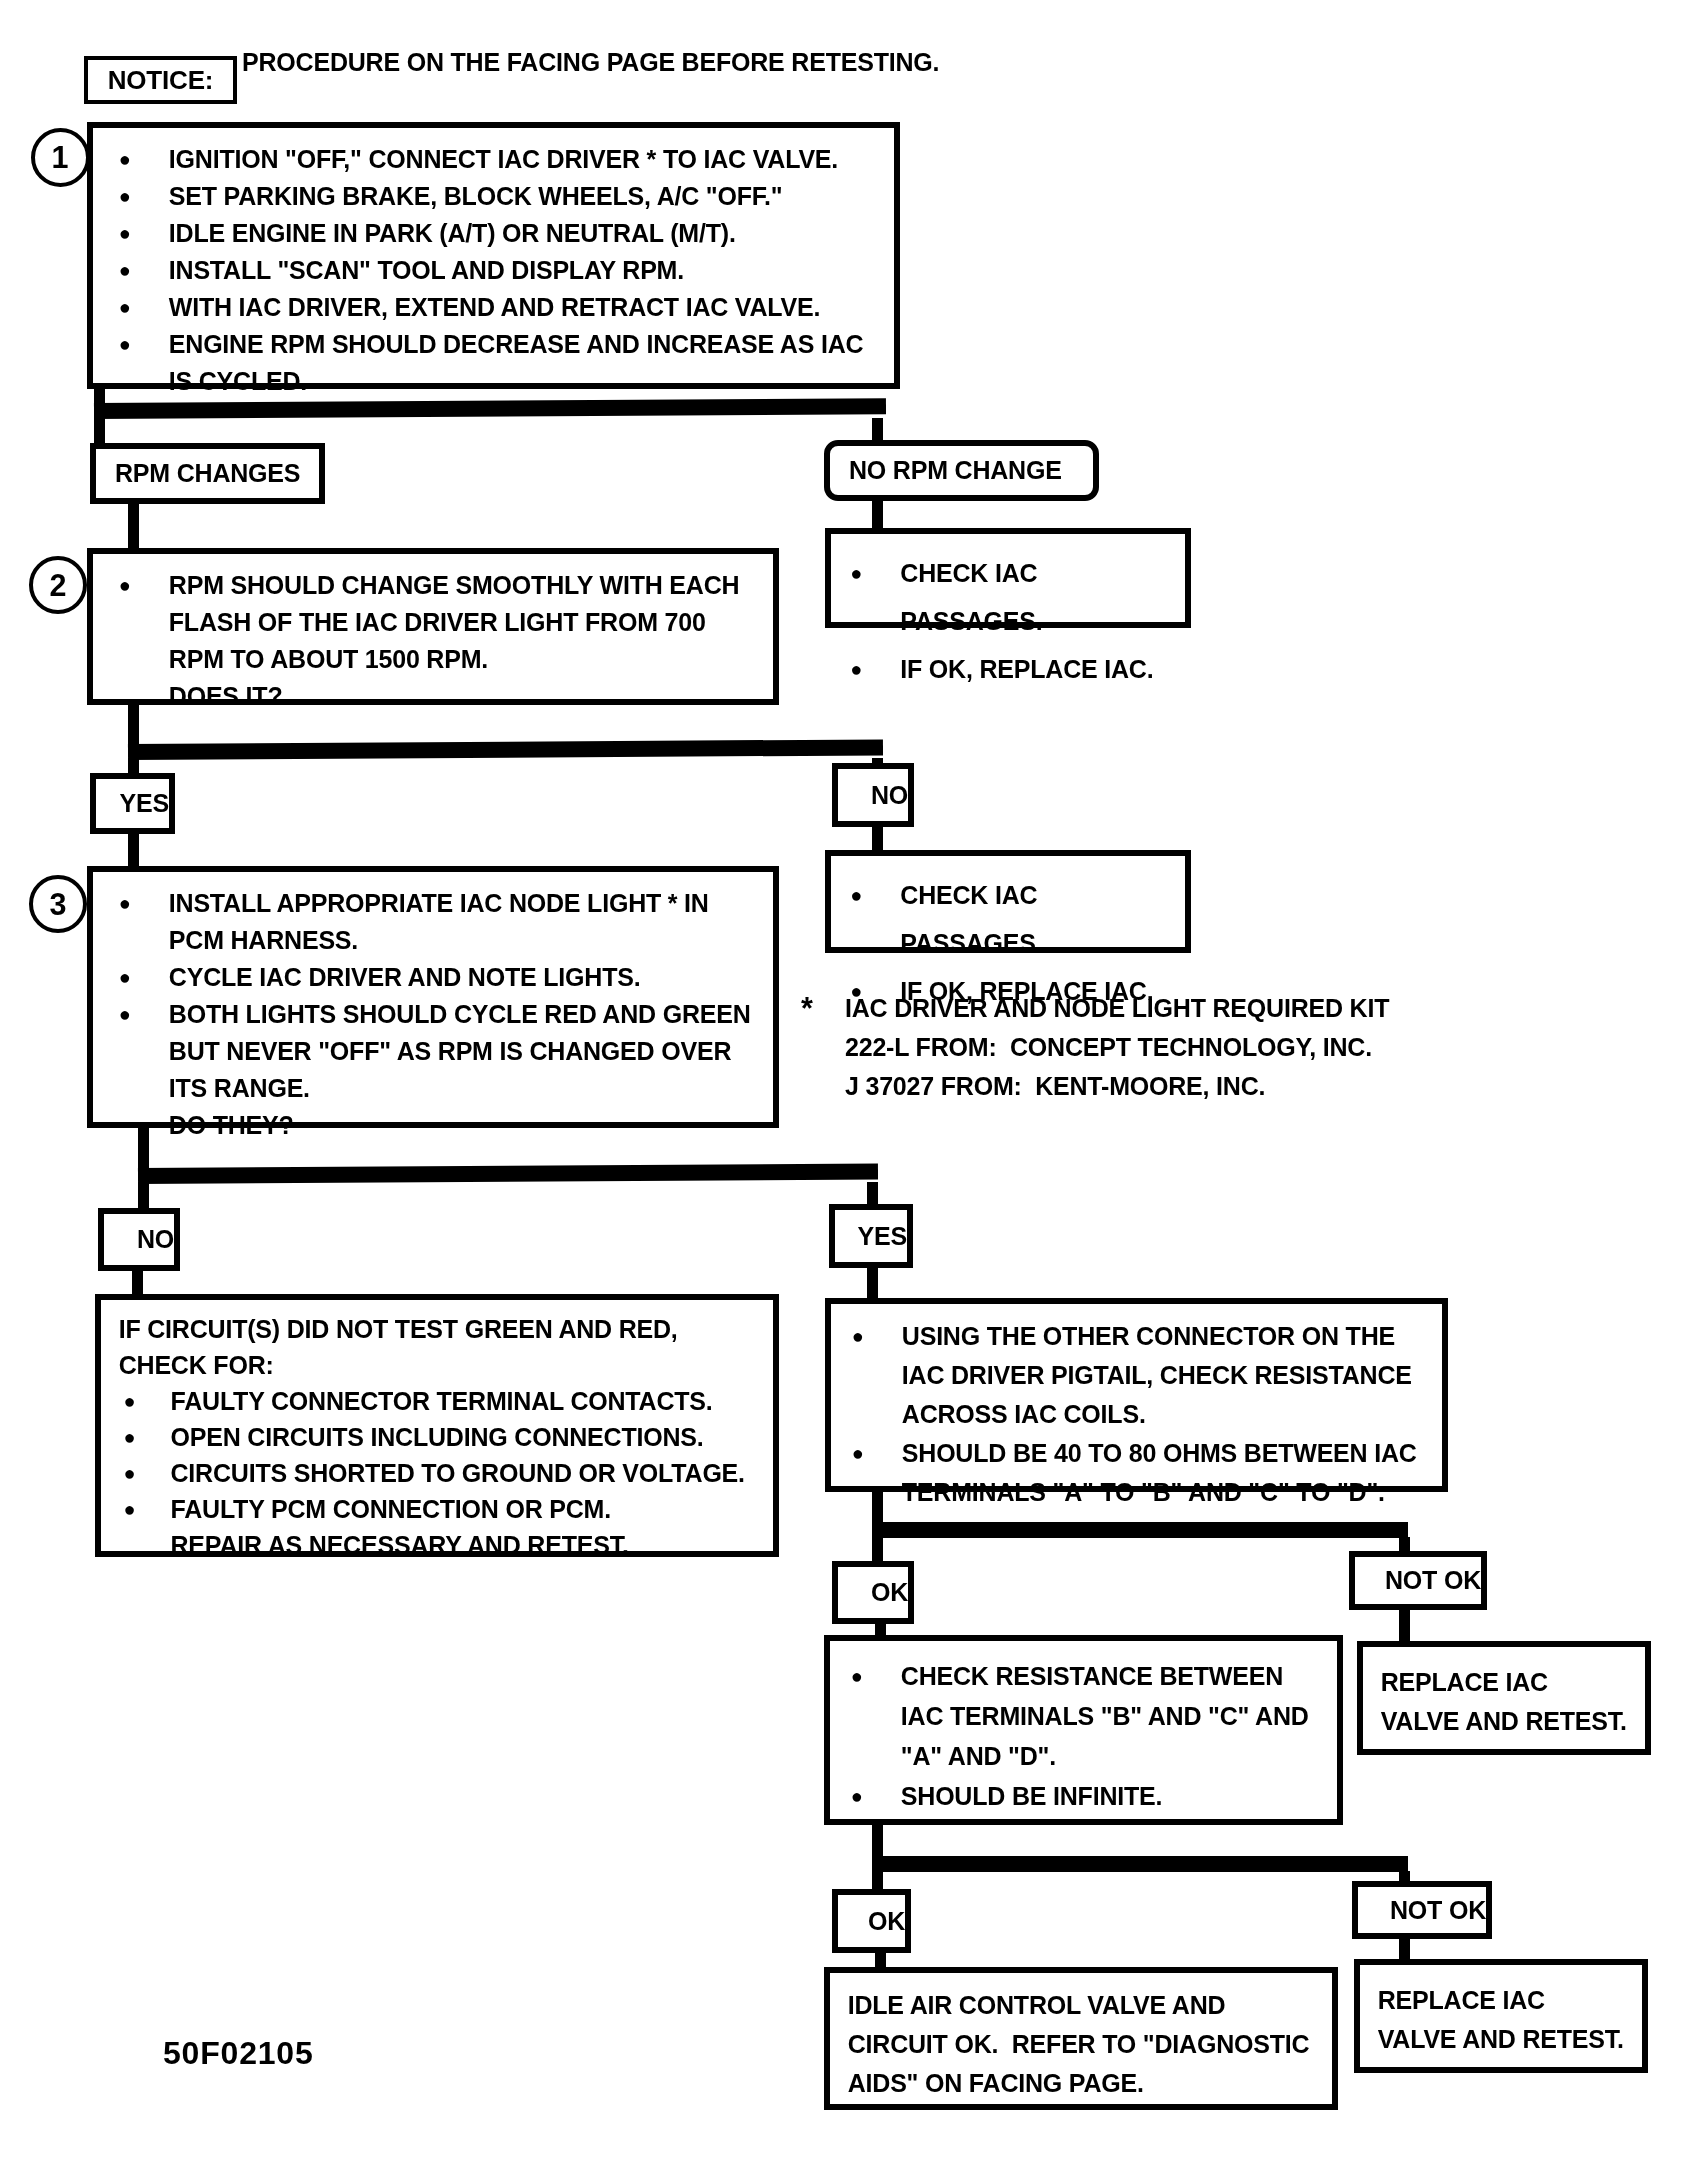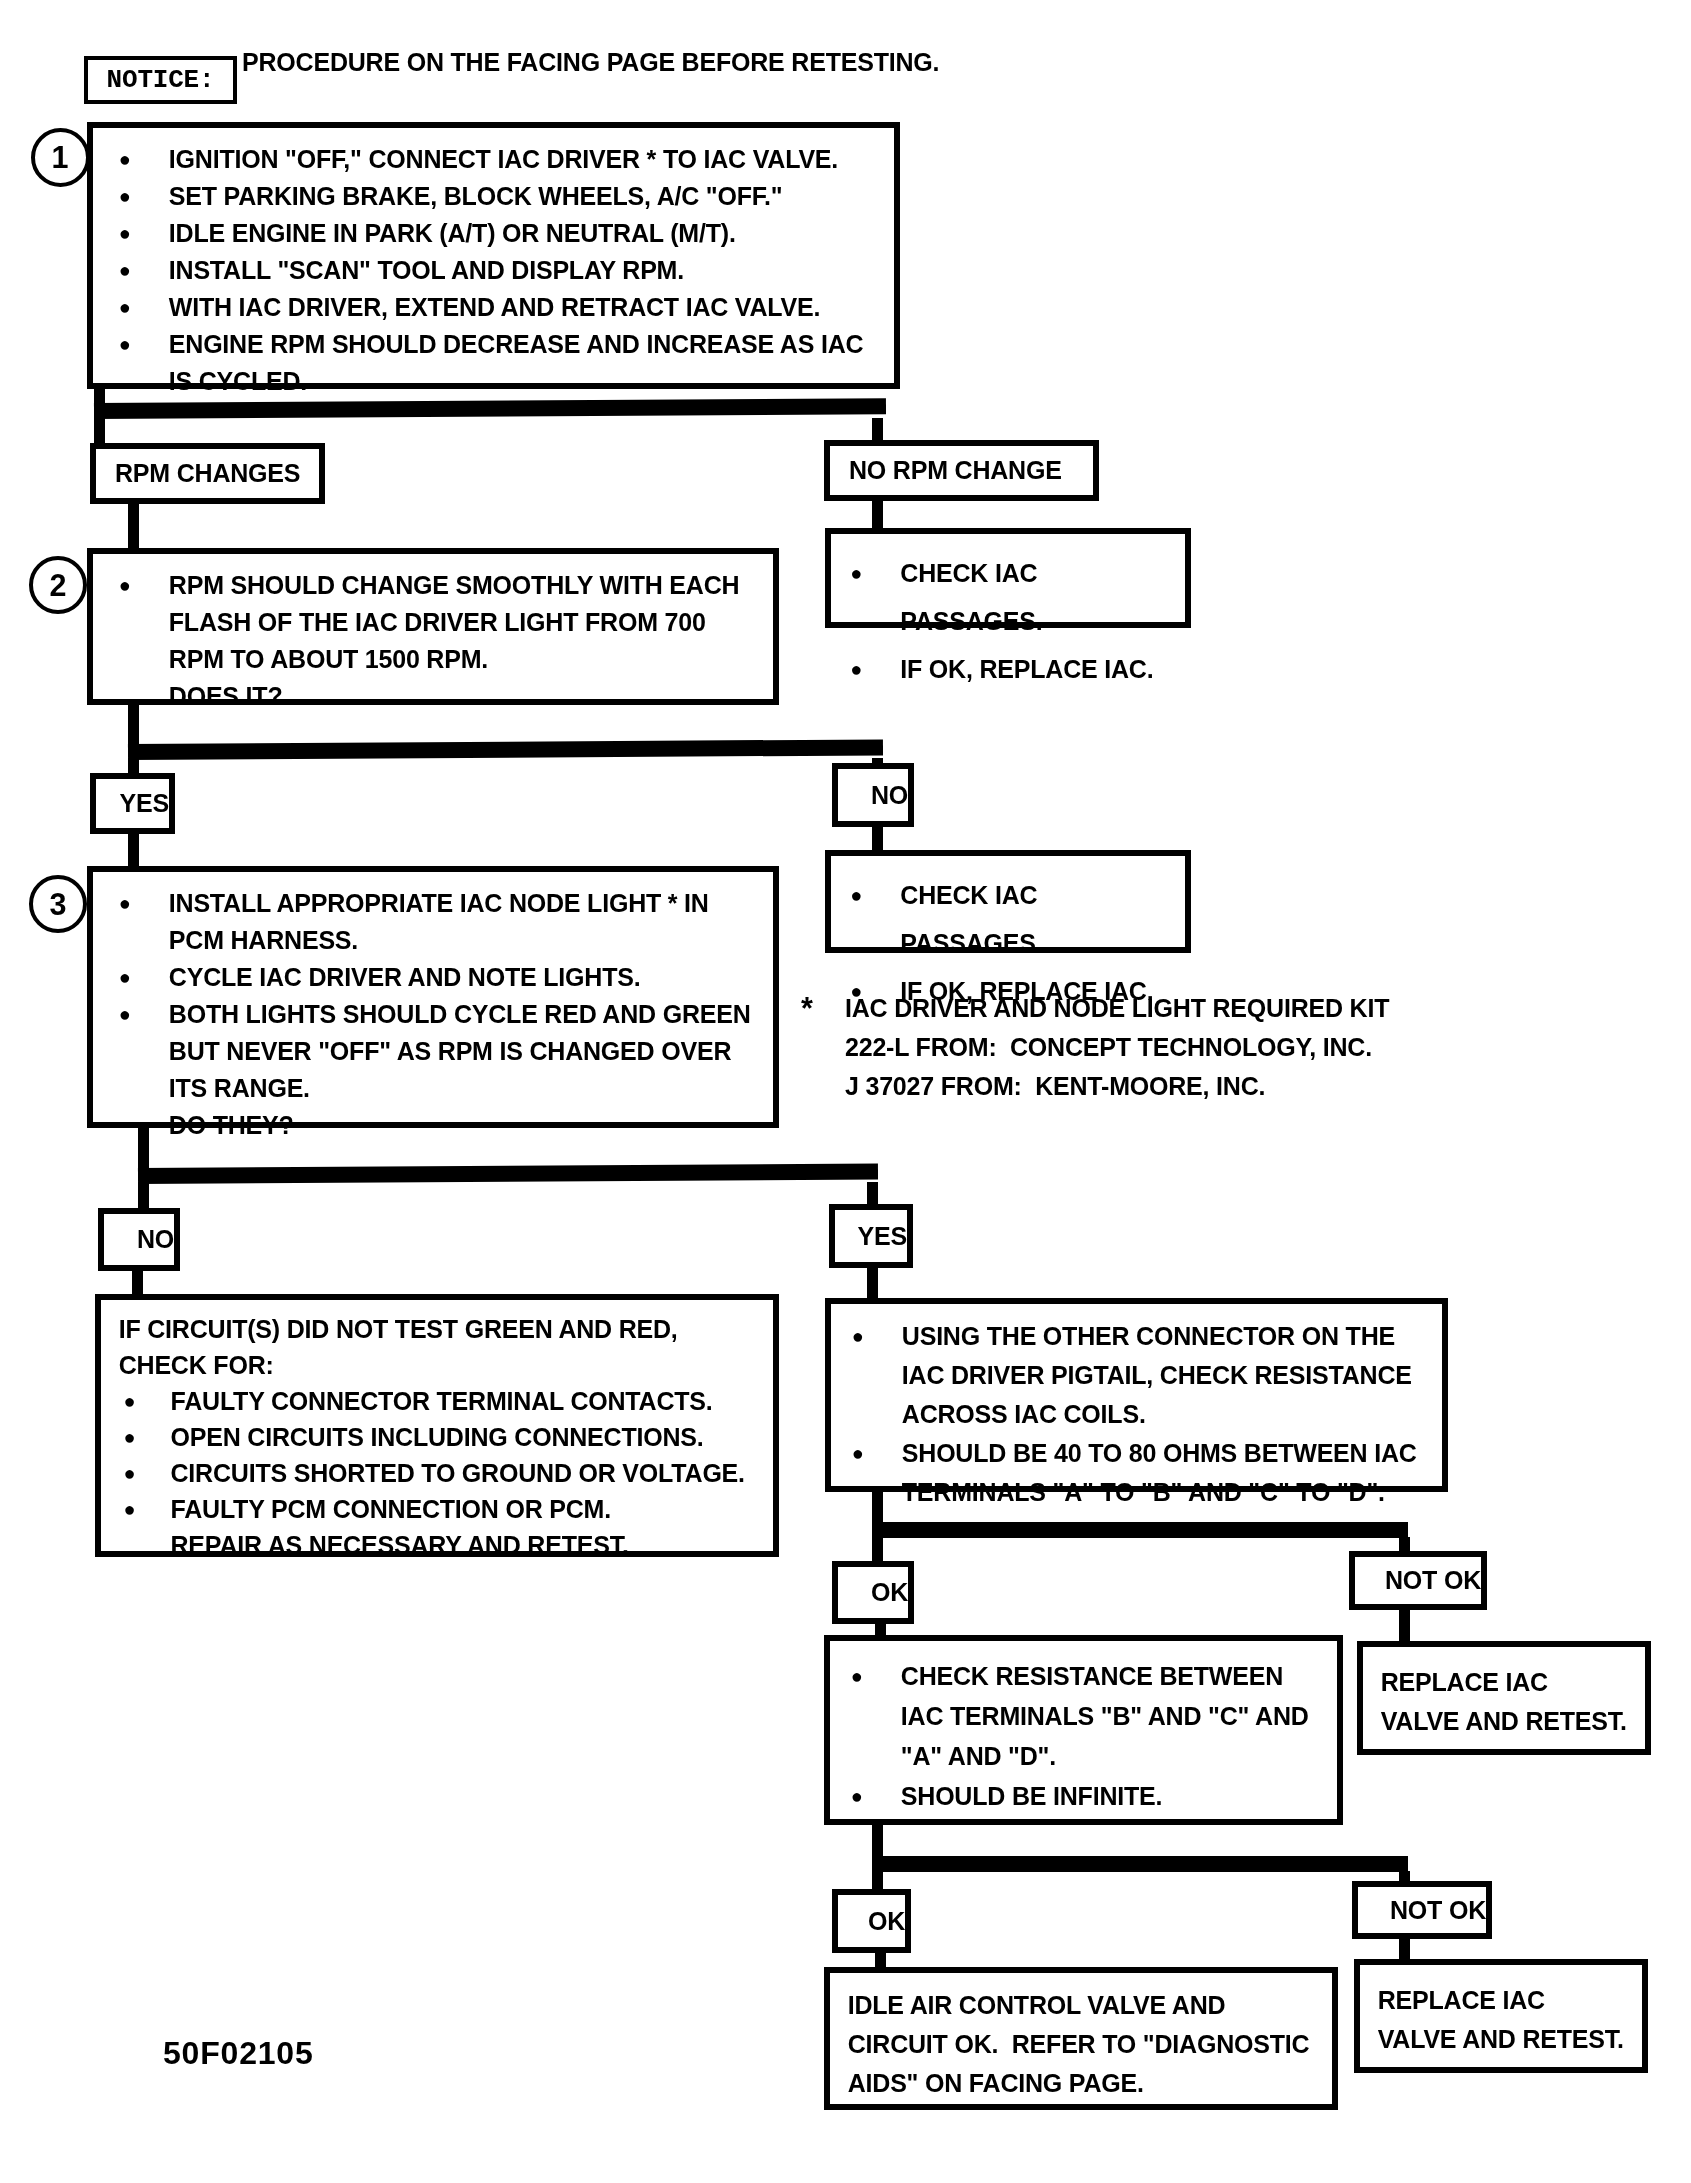--- a/index.html
+++ b/index.html
@@ -49,21 +49,20 @@
   .lh60 .row{line-height:48px;}
   .para{
     position:absolute;box-sizing:border-box;
     font-size:25px;line-height:39px;white-space:pre-wrap;
   }
   #notice-label-box{
     position:absolute;left:84px;top:56px;width:153px;height:48px;
     border:4.8px solid #000;box-sizing:border-box;background:#fff;
     display:flex;align-items:center;justify-content:center;
     font-size:26px;
-    font-family:Liberation Mono, monospace;
   }
   #notice-lines{
     position:absolute;left:242px;top:47px;width:771px;
     font-size:25px;line-height:30.5px;
   }
   #footnote-marker{position:absolute;left:801px;top:991px;font-size:30.5px;}
   #footnote-lines{
     position:absolute;left:845px;top:989px;width:626px;
     font-size:25px;line-height:39px;
   }
@@ -143,21 +142,21 @@
       <div class="row">
           <span class="b">●</span>
           <span class="t">ENGINE RPM SHOULD DECREASE AND INCREASE AS IAC IS CYCLED.</span>
         </div>
     </div>
   </div>
 
   <div class="box lab left" style="left:90px;top:443px;width:235px;height:61px;">
     <span>RPM CHANGES</span>
   </div>
-  <div class="box lab left" style="left:824px;top:440px;width:275px;height:61px;">
+  <div class="box lab left" style="left:824px;top:440px;width:275px;height:61px;border-radius:14px;">
     <span>NO RPM CHANGE</span>
   </div>
 
   <div class="circ" style="left:29px;top:556px;width:58px;height:58px;">
     <span>2</span>
   </div>
   <div class="box" style="left:87px;top:548px;width:692px;height:157px;">
     <div class="list lh46">
       <div class="row">
           <span class="b">●</span>

